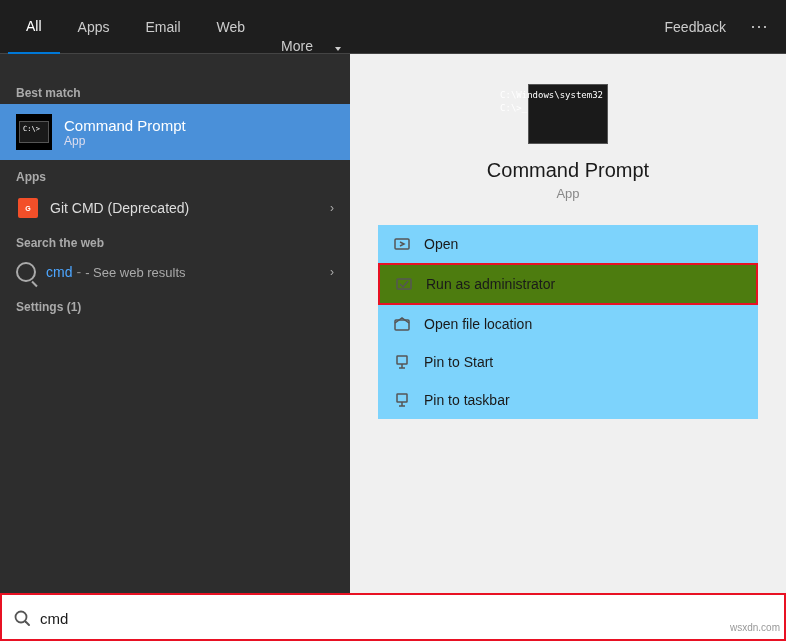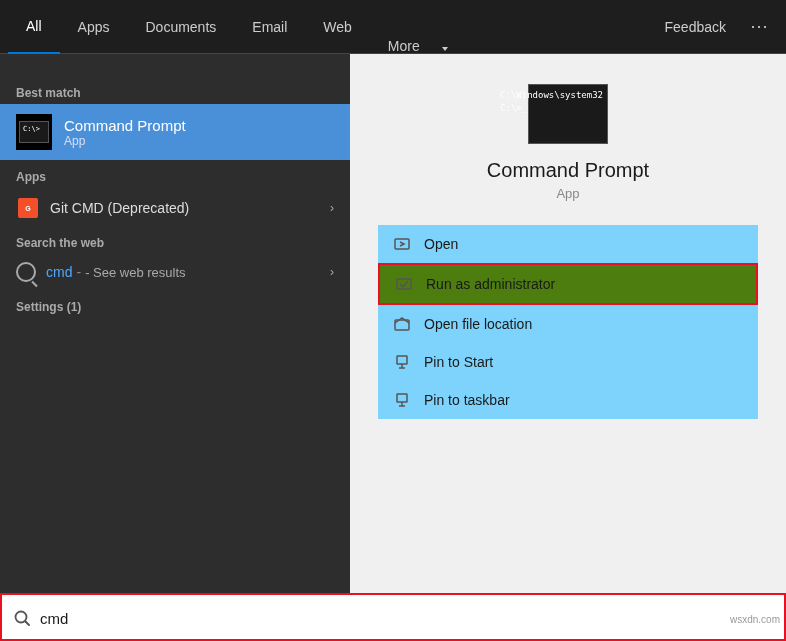--- a/index.html
+++ b/index.html
@@ -345,33 +345,32 @@
       position: absolute;
       left: 0;
       right: 0;
       top: 0;
       bottom: 0;
       pointer-events: none;
     }
 
     .watermark {
       position: absolute;
-      bottom: 16px;
+      bottom: 8px;
       right: 6px;
       color: #999;
       font-size: 10px;
     }
   </style>
 </head>
 <body>
 
 <div id="top-nav">
   <div class="nav-tab active">All</div>
   <div class="nav-tab">Apps</div>
-  <div class="nav-tab">Documents</div>
   <div class="nav-tab">Email</div>
   <div class="nav-tab">Web</div>
   <div class="nav-tab nav-more">
     <span>More</span>
     <svg width="10" height="10" viewBox="0 0 10 10">
         <polygon points="2,3 8,3 5,7" fill="#ccc"></polygon>
       </svg>
   </div>
   <div class="nav-spacer"></div>
   <div class="nav-feedback">Feedback</div>

